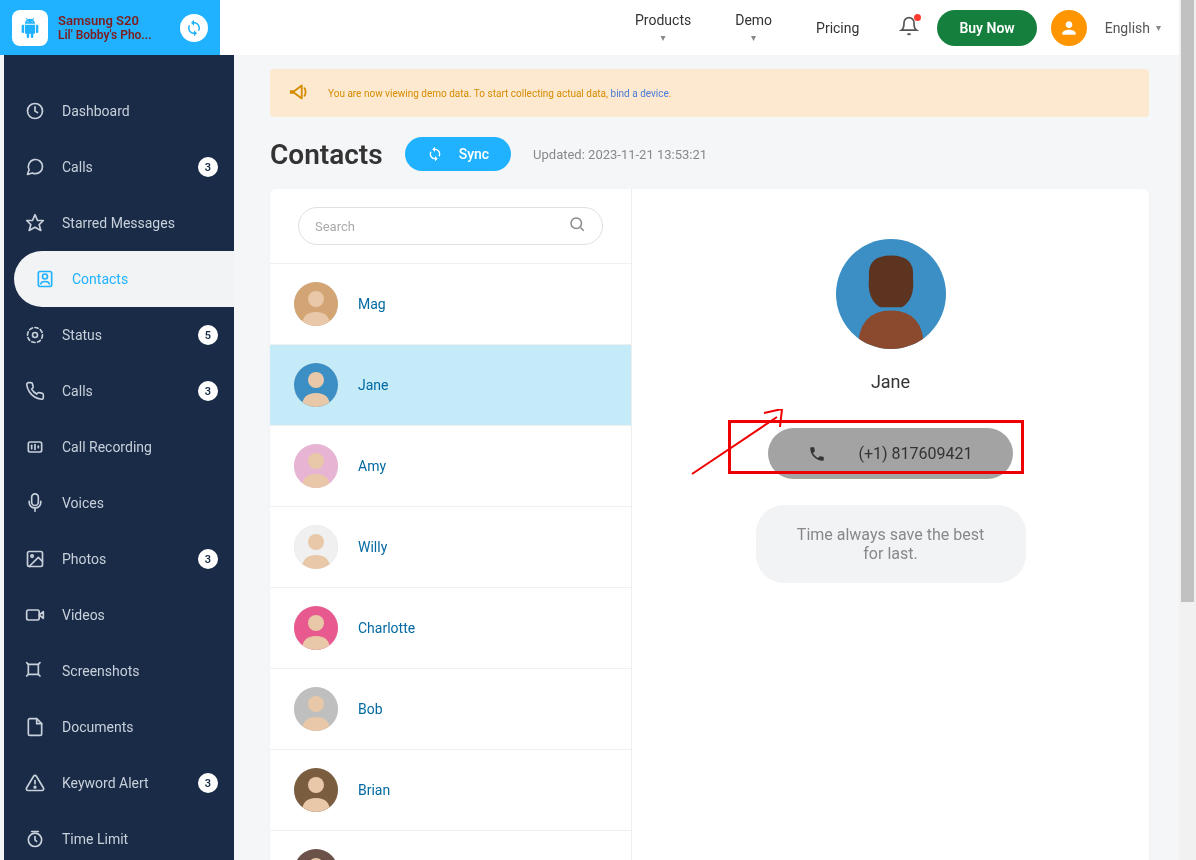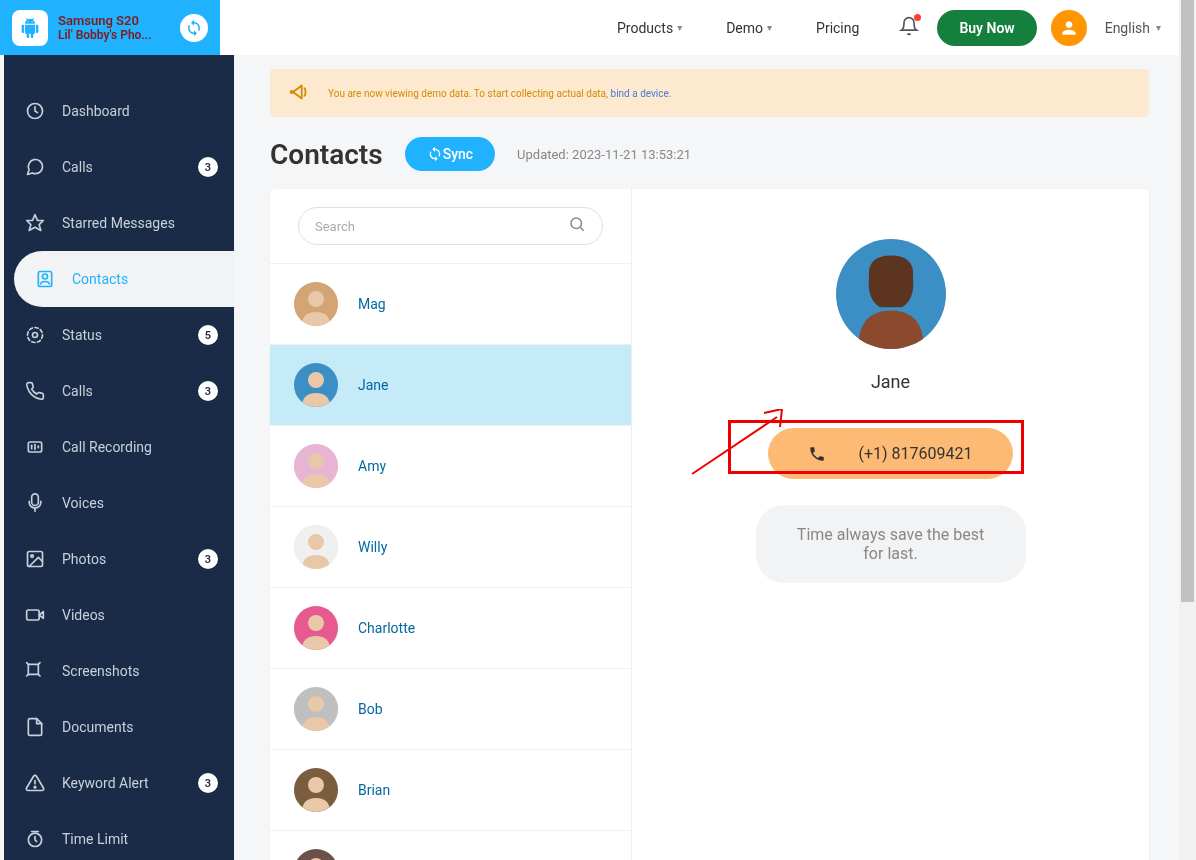--- a/index.html
+++ b/index.html
@@ -11,21 +11,21 @@
 
 
 .header { position: absolute; top: 0; left: 0; right: 17px; height: 55px; background: #fff; display: flex; align-items: center; }
 .device-badge { background: #20b2ff; color: #7f1d1d; height: 55px; width: 220px; display: flex; align-items: center; padding: 0 12px; }
 .device-icon { width: 36px; height: 36px; background: #fff; border-radius: 8px; display: flex; align-items: center; justify-content: center; color: #20b2ff; margin-right: 10px; flex-shrink: 0; }
 .device-info { flex: 1; overflow: hidden; }
 .device-name { font-size: 13px; font-weight: 600; }
 .device-subtitle { font-size: 12px; white-space: nowrap; overflow: hidden; text-overflow: ellipsis; font-weight: 600; }
 .swap-icon { width: 28px; height: 28px; background: #fff; border-radius: 50%; display: flex; align-items: center; justify-content: center; color: #20b2ff; margin-left: 6px; flex-shrink: 0; }
 .header-spacer { flex: 1; }
-.nav-item { padding: 0 22px; font-size: 14px; color: #333; display: flex; align-items: center; gap: 4px; cursor: pointer; }
+.nav-item { padding: 0 22px; font-size: 14px; color: #333; display: flex; align-items: center; gap: 4px; cursor: pointer; flex-direction: column; }
 .chevron { font-size: 10px; color: #888; }
 .bell-icon { position: relative; margin: 0 18px; }
 .bell-icon svg { width: 20px; height: 20px; stroke: #555; fill: none; stroke-width: 2; }
 .bell-dot { position: absolute; top: -2px; right: -2px; width: 7px; height: 7px; background: #ff3b30; border-radius: 50%; }
 .buy-now { background: #15803d; color: #fff; border: none; border-radius: 22px; padding: 10px 22px; font-size: 14px; font-weight: 600; cursor: pointer; margin-right: 14px; }
 .profile-avatar { width: 36px; height: 36px; background: #ff9500; border-radius: 50%; display: flex; align-items: center; justify-content: center; margin-right: 18px; }
 .profile-avatar svg { width: 20px; height: 20px; fill: #fff; }
 .lang-select { display: flex; align-items: center; gap: 6px; font-size: 14px; color: #555; margin-right: 18px; cursor: pointer; }
 
 
@@ -39,21 +39,21 @@
 .badge-count { background: #fff; color: #1a2b47; border-radius: 10px; min-width: 20px; height: 20px; display: flex; align-items: center; justify-content: center; font-size: 11px; font-weight: 600; padding: 0 6px; }
 
 
 .main { position: absolute; top: 55px; left: 234px; right: 17px; bottom: 0; background: #f5f6f8; padding: 14px 30px 0 36px; overflow: hidden; }
 .notice-bar { background: #fce9cf; border-radius: 4px; padding: 12px 18px; display: flex; align-items: center; font-size: 10px; color: #d58b00; margin-bottom: 20px; }
 .notice-bar .megaphone { margin-right: 18px; }
 .notice-bar a { color: #4a7bd8; cursor: pointer; }
 
 .page-header { display: flex; align-items: center; gap: 22px; margin-bottom: 18px; }
 .page-title { font-size: 28px; color: #333; font-weight: 600; }
-.sync-btn { background: #20b2ff; color: #fff; border: none; border-radius: 22px; padding: 9px 22px; font-size: 14px; font-weight: 500; display: flex; align-items: center; gap: 0; cursor: pointer; }
+.sync-btn { background: #20b2ff; color: #fff; border: none; border-radius: 22px; padding: 9px 22px; font-size: 14px; font-weight: 500; display: flex; align-items: center; gap: 16px; cursor: pointer; }
 .updated-text { font-size: 13px; color: #888; }
 
 .content-card { background: #fff; border-radius: 6px; display: flex; height: 684px; box-shadow: 0 1px 3px rgba(0,0,0,0.04); }
 .contacts-col { width: 362px; border-right: 1px solid #eee; display: flex; flex-direction: column; }
 .search-wrap { padding: 18px 28px; }
 .search-box { border: 1px solid #e0e0e0; border-radius: 22px; height: 38px; display: flex; align-items: center; padding: 0 16px; }
 .search-input { flex: 1; border: none; outline: none; font-size: 13px; color: #333; background: transparent; }
 .search-input::placeholder { color: #aaa; }
 .search-icon svg { width: 18px; height: 18px; stroke: #888; fill: none; stroke-width: 2; }
 
@@ -62,21 +62,21 @@
 .contact-row.selected { background: #c5eaf8; }
 .contact-row:first-child { border-top: 1px solid #f0f0f0; }
 .contact-avatar { width: 44px; height: 44px; border-radius: 50%; margin-right: 20px; background: #ddd; overflow: hidden; display: flex; align-items: center; justify-content: center; }
 .contact-avatar svg { width: 100%; height: 100%; }
 .contact-name { font-size: 14px; color: #0369a1; }
 
 .detail-col { flex: 1; padding: 50px 30px 0; display: flex; flex-direction: column; align-items: center; position: relative; }
 .detail-avatar { width: 110px; height: 110px; border-radius: 50%; overflow: hidden; margin-bottom: 22px; }
 .detail-avatar svg { width: 100%; height: 100%; }
 .detail-name { font-size: 18px; color: #333; margin-bottom: 36px; }
-.phone-pill { background: #fdba74; border-radius: 28px; padding: 16px 40px; display: flex; align-items: center; gap: 32px; font-size: 16px; color: #333; margin-bottom: 26px; position: relative; }
+.phone-pill { background: #a3a3a3; border-radius: 28px; padding: 16px 40px; display: flex; align-items: center; gap: 32px; font-size: 16px; color: #333; margin-bottom: 26px; position: relative; }
 .phone-pill svg { width: 18px; height: 18px; fill: #333; }
 .red-box { position: absolute; border: 3px solid #e00; pointer-events: none; }
 .status-pill { background: #f2f3f5; border-radius: 28px; padding: 20px 40px; font-size: 16px; color: #888; text-align: center; max-width: 270px; }
 
 
 .red-arrow { position: absolute; pointer-events: none; }
 .red-arrow line, .red-arrow polyline { stroke: #e00; stroke-width: 2; fill: none; }
 </style>
 </head>
 <body>

